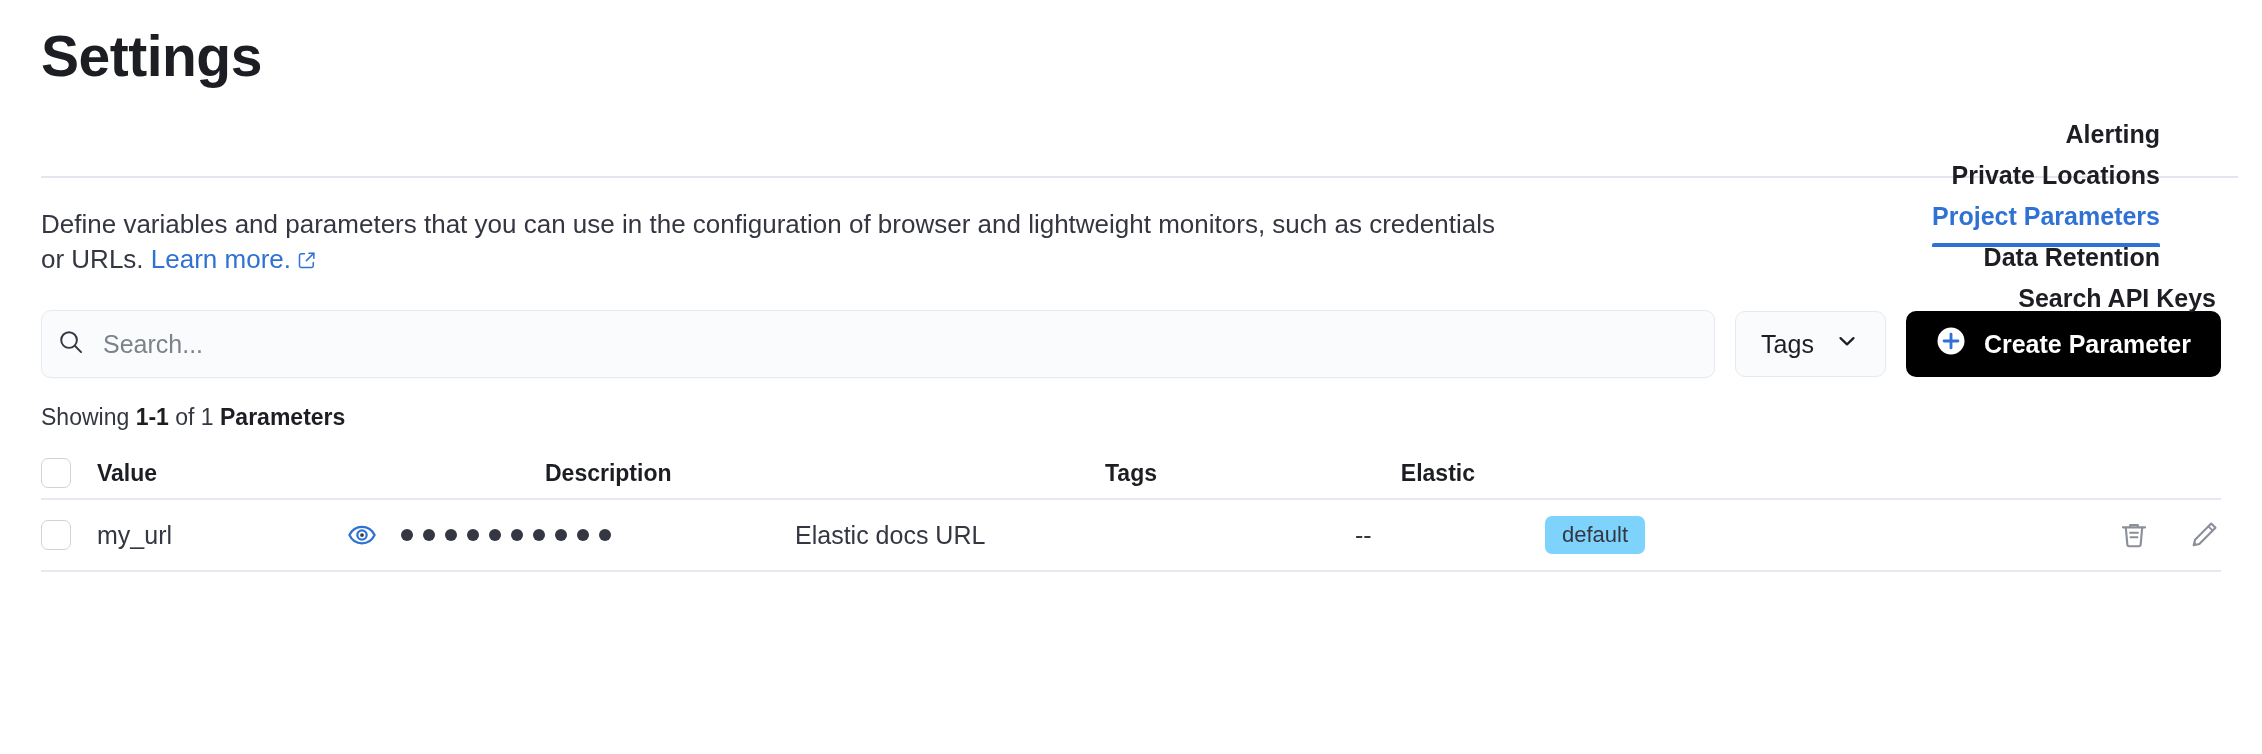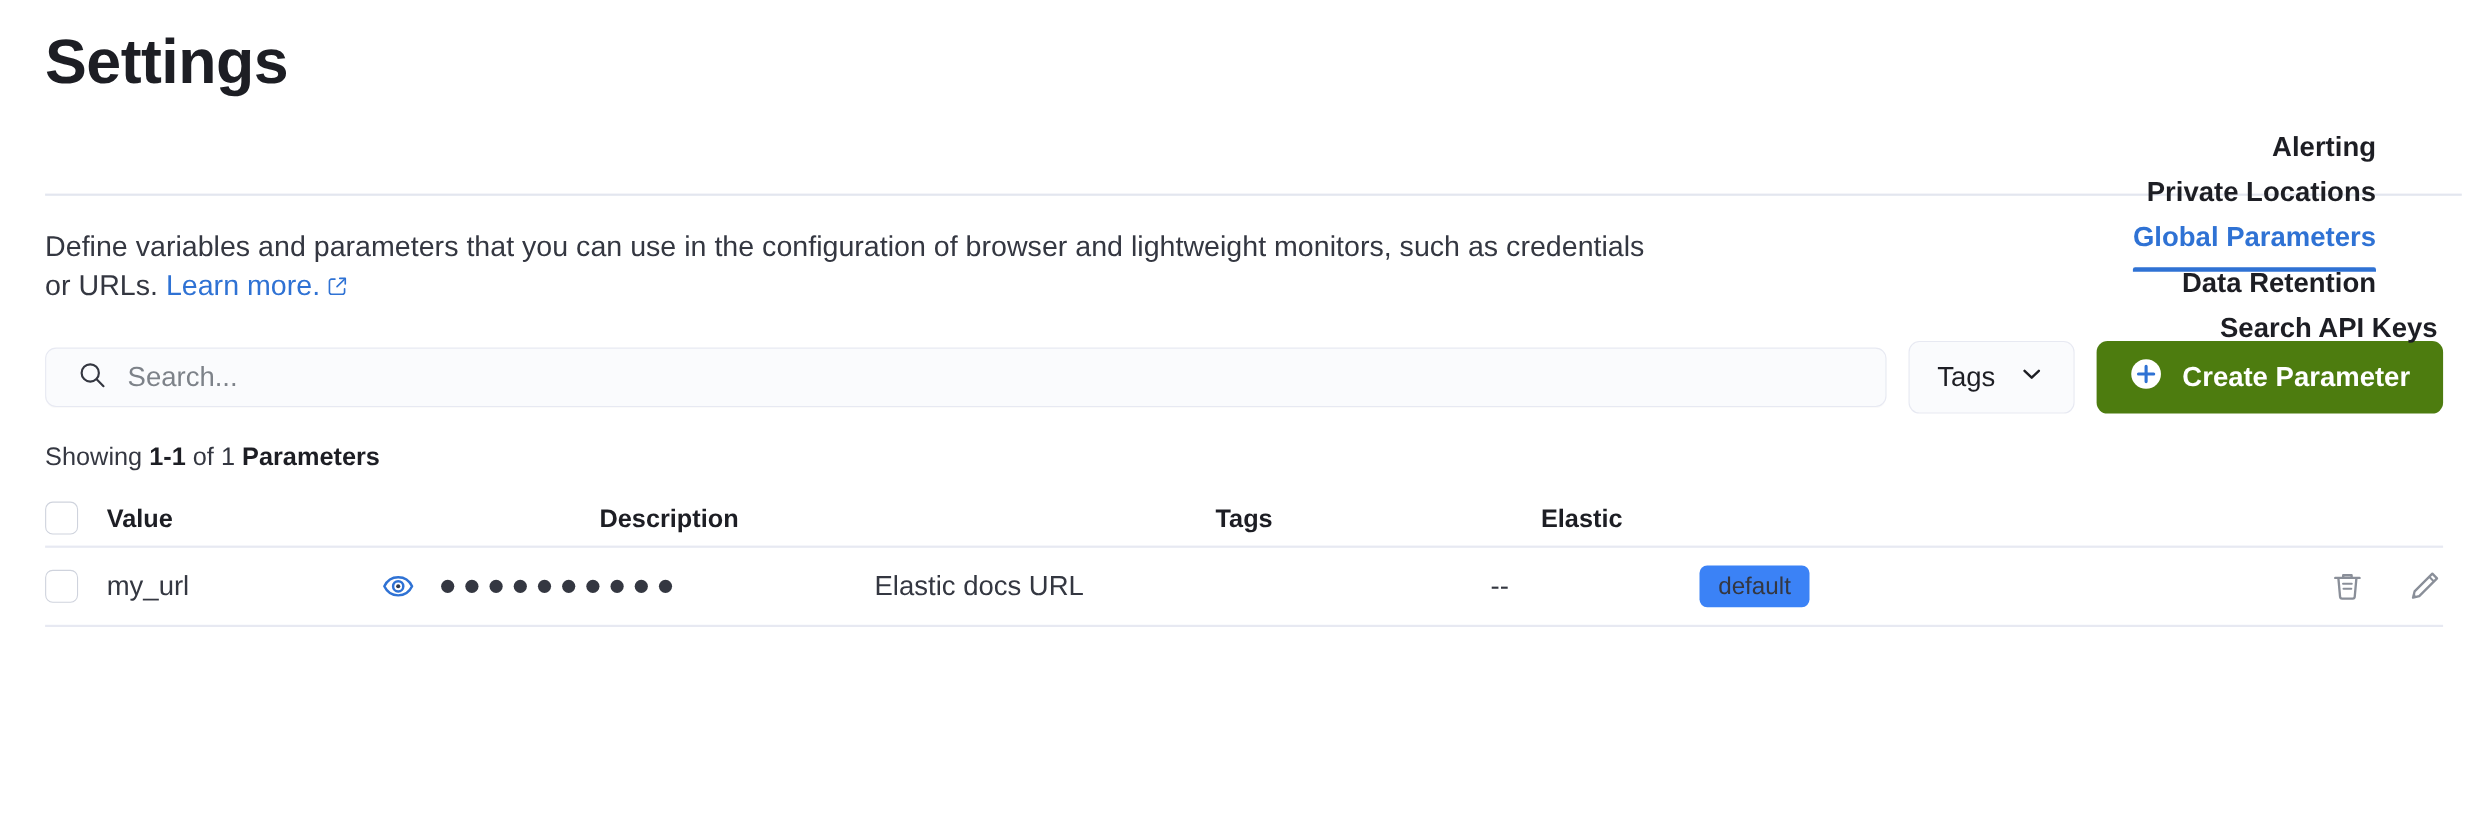--- a/index.html
+++ b/index.html
@@ -99,27 +99,27 @@
   .search-row {
     margin-top: 32px;
     padding-left: 17px;
     padding-right: 17px;
     display: flex;
     align-items: center;
     gap: 20px;
   }
   .search-box {
     flex: 1 1 auto;
-    height: 54px;
+    height: 68px;
     background: #fafbfd;
     border: 1px solid #e7e9f2;
     border-radius: 10px;
     display: flex;
     align-items: center;
-    padding: 0 28px;
+    padding: 0 15px;
     gap: 18px;
     box-shadow: 0 1px 0 rgba(0,0,0,0.02);
   }
   .search-box input {
     border: none;
     outline: none;
     background: transparent;
     font-family: "Liberation Sans", sans-serif;
     font-size: 25px;
     color: #343741;
@@ -142,21 +142,21 @@
     padding: 0 25px;
     cursor: pointer;
     font-size: 25px;
     font-weight: 400;
     color: #1d1e24;
   }
 
   .create-btn {
     flex: 0 0 auto;
     height: 66px;
-    background: #4d7c0f;
+    background: #000000;
     border: none;
     border-radius: 10px;
     display: flex;
     align-items: center;
     gap: 18px;
     padding: 0 30px;
     cursor: pointer;
     color: #ffffff;
     font-family: "Liberation Sans", sans-serif;
     font-size: 25px;
@@ -227,21 +227,21 @@
     width: 12px; height: 12px;
     border-radius: 50%;
     background: #343741;
     display: block;
   }
   .eye-btn { cursor: pointer; display:flex; align-items:center; }
 
   .badge {
     display: inline-flex;
     align-items: center;
-    background: #3b82f6;
+    background: #7dd3fc;
     color: #343741;
     border-radius: 7px;
     font-size: 22px;
     font-weight: 400;
     padding: 8px 17px;
     line-height: 1;
   }
 
   .icon-btn { cursor: pointer; display:flex; align-items:center; }
 </style>
@@ -249,21 +249,21 @@
 <body>
 
 <div class="page">
 
   <h1 class="page-title">Settings</h1>
 
   <div class="tabs-wrap">
     <div class="tabs" id="tab-list">
         <div class="tab">Alerting</div>
         <div class="tab">Private Locations</div>
-        <div class="tab active">Global Parameters</div>
+        <div class="tab active">Project Parameters</div>
         <div class="tab">Data Retention</div>
         <div class="tab">Search API Keys</div>
       </div>
   </div>
 
   <div class="description">
     <span>Define variables and parameters that you can use in the configuration of browser and lightweight monitors, such as credentials or URLs.</span>
     <a href="#"><span>Learn more.</span><span class="ext-icon"><svg width="20" height="20" viewBox="0 0 16 16" fill="none">
             <path d="M6 3H3.5A1.5 1.5 0 0 0 2 4.5v8A1.5 1.5 0 0 0 3.5 14h8a1.5 1.5 0 0 0 1.5-1.5V10" stroke="#2f72d4" stroke-width="1.2" stroke-linecap="round"></path>
             <path d="M9.5 2.5H13.5V6.5" stroke="#2f72d4" stroke-width="1.2" stroke-linecap="round" stroke-linejoin="round"></path>

